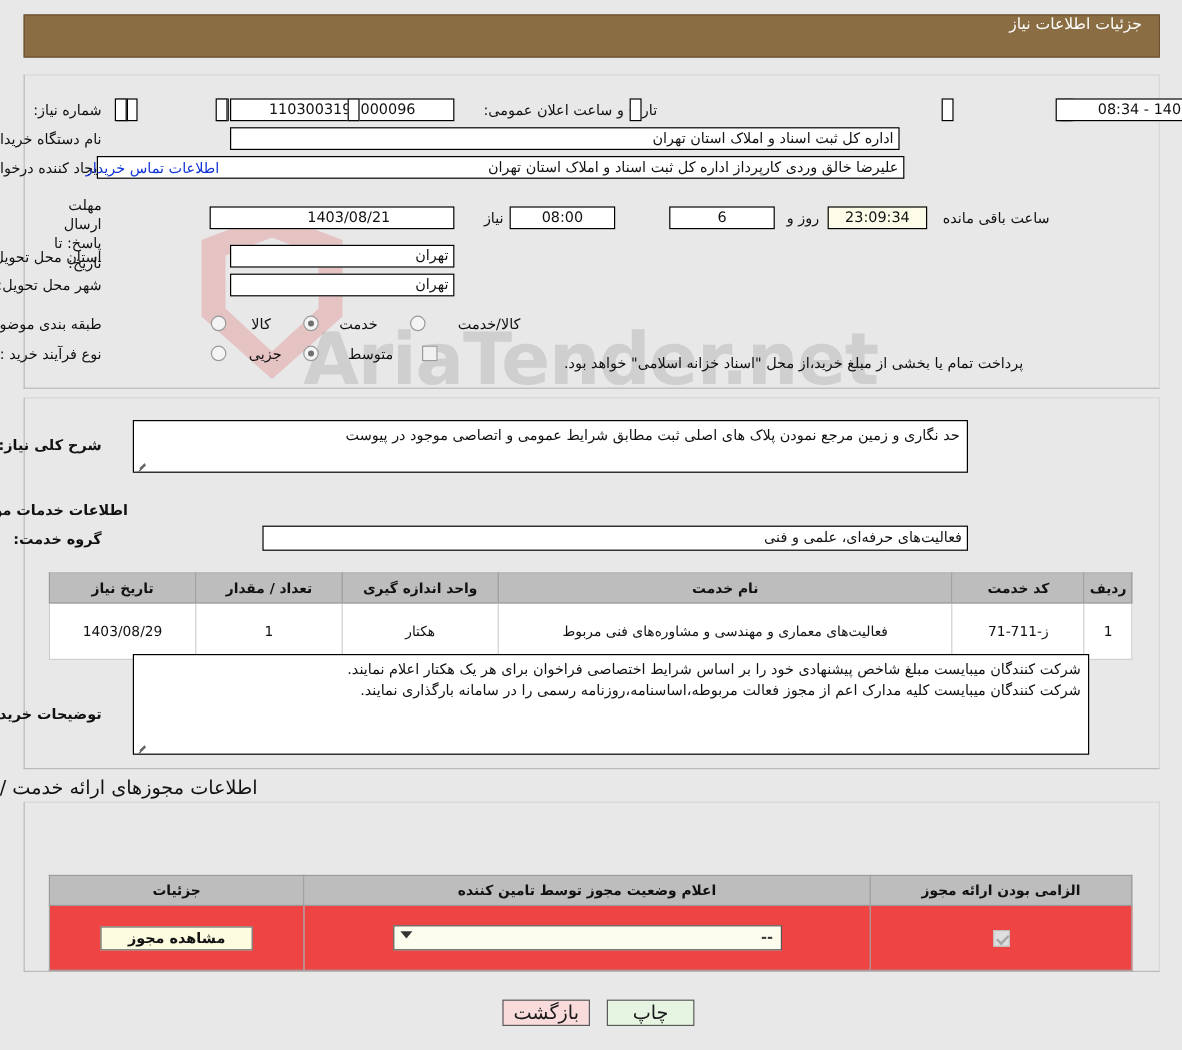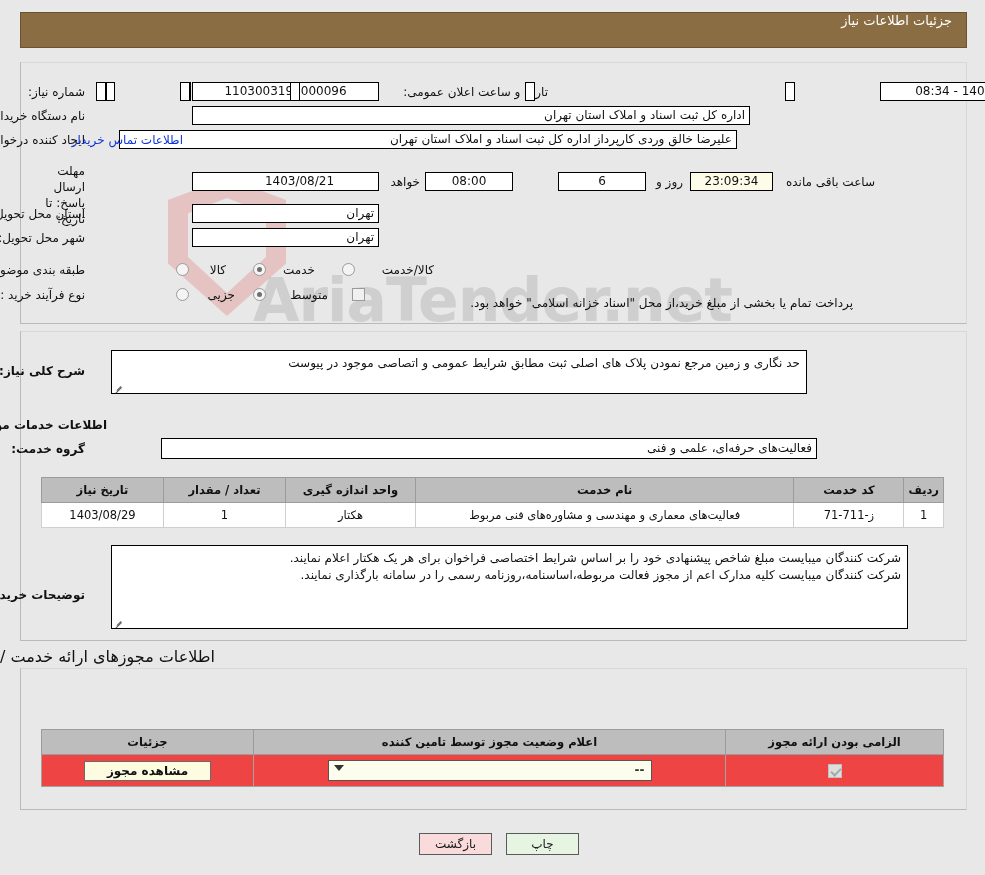--- a/index.html
+++ b/index.html
@@ -177,21 +177,21 @@
     font-weight: bold;
     font-size: 11.5px;
     color: #111;
     padding: 5px 4px;
     text-align: center;
     white-space: nowrap;
   }
   table.grid td {
     background: #ffffff;
     border: 1px solid #cfcfcf;
-    padding: 5px 4px;
+    padding: 16px 4px;
     text-align: center;
     color: #111;
     font-size: 11.5px;
   }
   #tbl-services { left: 41px; top: 477px; width: 903px; }
   #tbl-permits  { left: 41px; top: 729px; width: 903px; background: #f7f7f7; }
   #tbl-permits td { background: #ef4444; border: 1px solid #a3a3a3; font-weight: bold; }
 
   .chkbox-ro {
     display: inline-block;
@@ -238,21 +238,21 @@
     font-size: 12px;
     color: #111;
     padding: 2px 22px;
     cursor: pointer;
   }
 
   
   .btn {
     position: absolute;
     height: 22px;
-    font-size: 12px;
+    font-size: 16px;
     line-height: 20px;
     text-align: center;
     border: 1px solid #5a5a5a;
     cursor: pointer;
     z-index: 3;
   }
   #btn-print  { left: 506px; top: 833px; width: 73px; background: #e6f5e2; }
   #btn-return { left: 419px; top: 833px; width: 73px; background: #fadbdb; }
 
   .section-note {
@@ -292,26 +292,26 @@
   <div class="fld" style="left:884px; top:82px; width:0;"></div>
   <div class="fld" style="left:881px; top:82px; width:0;"></div>
   <div class="fld" style="right:878px; top:82px; width:0;"></div>
   <div class="fld" style="right:879px; top:82px; width:0;"></div>
   <div class="fld" style="left:880px; top:82px; width:186px;">1403/08/14 - 08:34</div>
 
   <div class="lbl" style="right:900px; top:109px;">نام دستگاه خریدار:</div>
   <div class="fld rt" style="right:235px; top:106px; width:558px;">اداره کل ثبت اسناد و املاک استان تهران</div>
 
   <div class="lbl" style="right:900px; top:133px;">ایجاد کننده درخواست:</div>
-  <div class="fld rt" style="right:248px; top:130px; width:618px;padding-left:36px;">علیرضا خالق وردی کارپرداز اداره کل ثبت اسناد و املاک استان تهران</div>
+  <div class="fld rt" style="right:231px; top:130px; width:673px;padding-left:36px;">علیرضا خالق وردی کارپرداز اداره کل ثبت اسناد و املاک استان تهران</div>
   <div class="link" style="right:802px; top:133px;">اطلاعات تماس خریدار</div>
 
   <div class="lbl" style="right:900px; top:163px; width:60px; text-align:right; white-space:normal; line-height:16px;">مهلت ارسال پاسخ: تا تاریخ:</div>
-  <div class="fld" style="right:606px; top:172px; width:187px;padding-left:32px;">1403/08/21</div>
-  <div class="plain" style="right:565px; top:175px;">خواهد</div>
+  <div class="fld" style="right:606px; top:172px; width:204px;padding-left:32px;">1403/08/21</div>
+  <div class="plain" style="right:565px; top:175px;">نیاز</div>
   <div class="fld" style="right:472px; top:172px; width:88px;">08:00</div>
   <div class="fld" style="right:339px; top:172px; width:88px;">6</div>
   <div class="plain" style="right:302px; top:175px;">روز و</div>
   <div class="fld cream" style="right:212px; top:172px; width:83px;">23:09:34</div>
   <div class="plain" style="right:110px; top:175px;margin-left:36px;">ساعت باقی مانده</div>
 
   <div class="lbl" style="right:900px; top:207px;">استان محل تحویل:</div>
   <div class="fld rt" style="right:606px; top:204px; width:187px;">تهران</div>
 
   <div class="lbl" style="right:900px; top:231px;">شهر محل تحویل:</div>
@@ -343,21 +343,21 @@
 
   <div class="lbl bold" style="right:900px; top:364px;">شرح کلی نیاز:</div>
   <div class="ta" style="right:178px; top:350px; width:696px; height:44px;">
     <span>حد نگاری و زمین مرجع نمودن پلاک های اصلی ثبت مطابق شرایط عمومی و اتصاصی موجود در پیوست</span>
     <span class="grip"></span>
   </div>
 
   <div class="lbl bold" style="right:878px; top:418px;">اطلاعات خدمات مورد نیاز</div>
 
   <div class="lbl bold" style="right:900px; top:442px;">گروه خدمت:</div>
-  <div class="fld rt" style="right:168px; top:438px; width:656px; height:21px; line-height:19px;">فعالیت‌های حرفه‌ای، علمی و فنی</div>
+  <div class="fld rt" style="right:178px; top:438px; width:588px; height:21px; line-height:19px;">فعالیت‌های حرفه‌ای، علمی و فنی</div>
 
   <table class="grid" id="tbl-services">
     <thead>
       <tr>
         <th style="width:38px;">ردیف</th>
         <th style="width:110px;">کد خدمت</th>
         <th>نام خدمت</th>
         <th style="width:130px;">واحد اندازه گیری</th>
         <th style="width:122px;">تعداد / مقدار</th>
         <th style="width:122px;">تاریخ نیاز</th>

